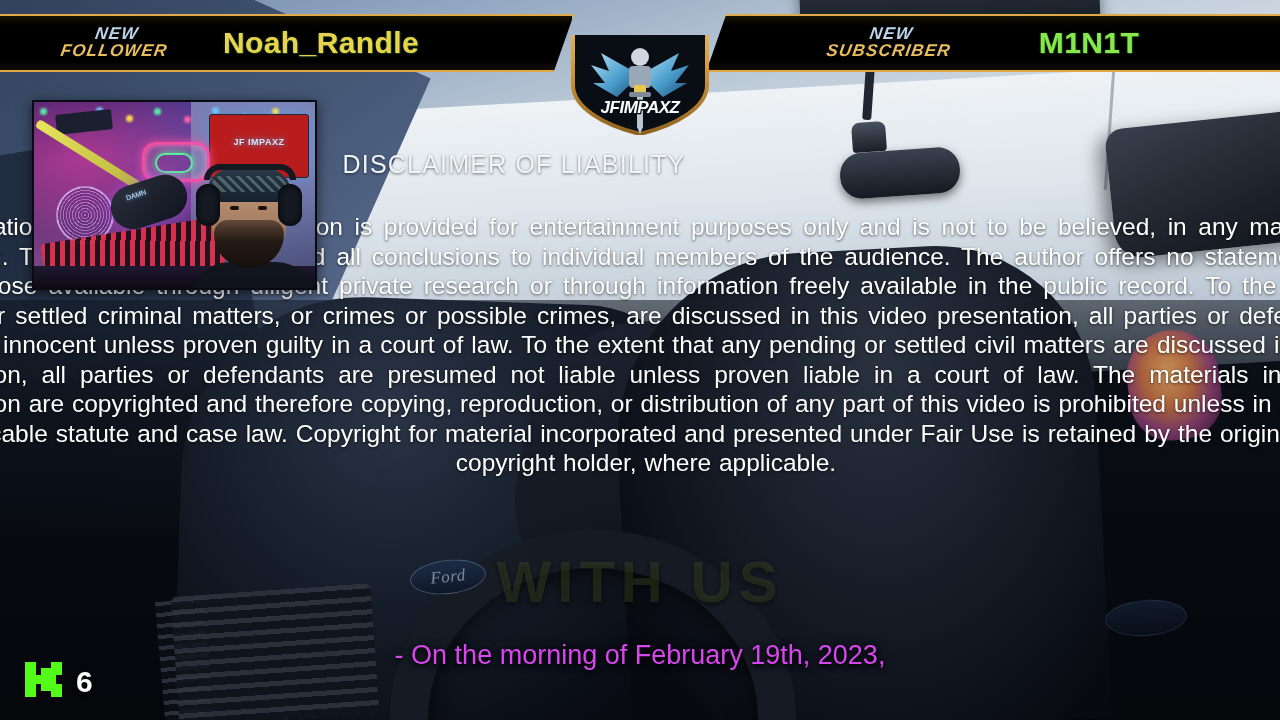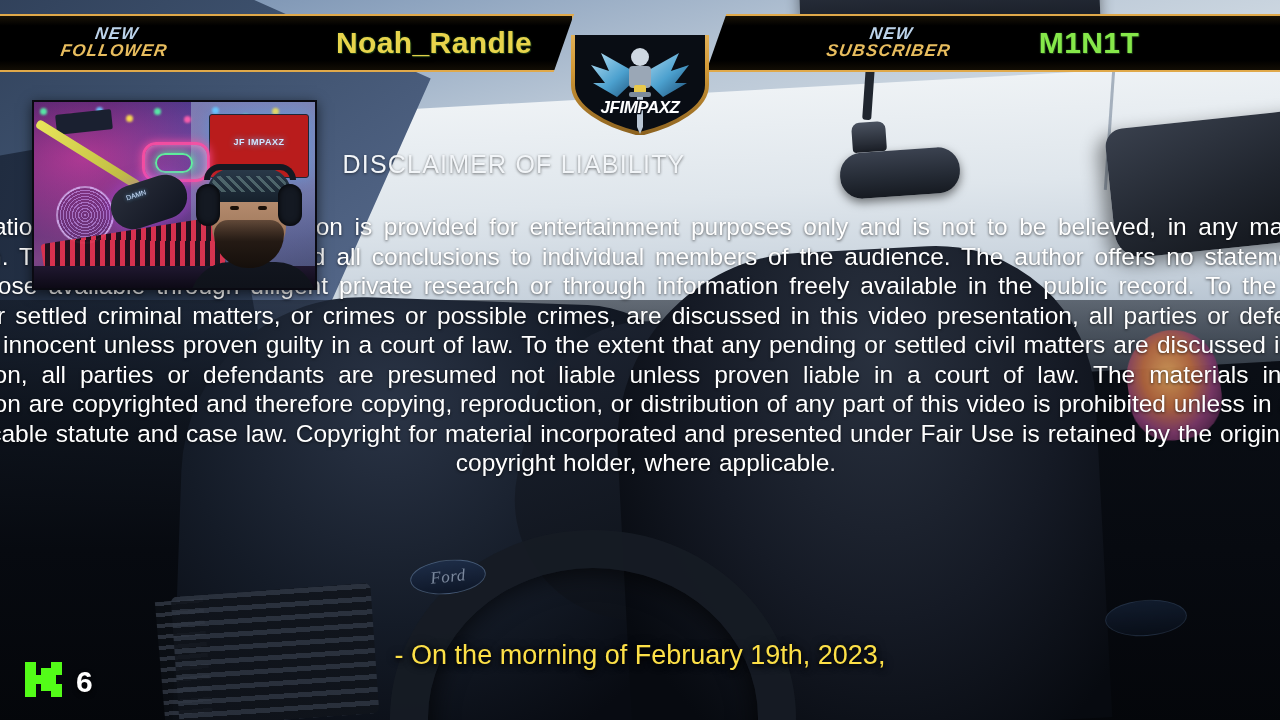--- a/index.html
+++ b/index.html
@@ -133,21 +133,21 @@
     font-size:24.5px;line-height:29.5px;color:#ffffff;
     text-align:justify;text-align-last:center;
     text-shadow:0 1px 3px rgba(0,0,0,.65);
     padding:0 6px;
     word-spacing:1px;
   }
 
   
   .subtitle{
     position:absolute;left:0;top:640px;width:1280px;text-align:center;
-    font-size:27px;color:#fde047;text-shadow:0 2px 5px rgba(0,0,0,.95), 0 0 10px rgba(0,0,0,.8);
+    font-size:27px;color:#d946ef;text-shadow:0 2px 5px rgba(0,0,0,.95), 0 0 10px rgba(0,0,0,.8);
   }
 
   
   .kickbar{position:absolute;left:22px;top:660px;display:flex;align-items:center;gap:12px;}
   .kick-k{
     width:42px;height:44px;position:relative;
   }
   .kick-k svg{display:block;}
   .kick-count{
     color:#fff;font-size:30px;font-weight:bold;
@@ -256,20 +256,21 @@
     <div class="interior"></div>
     <div class="officer-a"></div>
     <div class="arm-dark"></div>
     <div class="officer-b"></div>
     <div class="patch"></div>
     <div class="vents2"></div>
     <div class="vents"></div>
     <div class="wheel"></div>
     <div class="ford-badge">Ford</div>
     <div class="ford-badge2"></div>
+    <div class="withus">WITH US</div>
   </div>
 
   <div class="disclaimer">
     <div class="disclaimer-title">DISCLAIMER OF LIABILITY</div>
     <div class="disclaimer-body">All information in this video presentation is provided for entertainment purposes only and is not to be believed, in any matter, in any jurisdiction. The authors leave any and all conclusions to individual members of the audience. The author offers no statements of fact beyond those available through diligent private research or through information freely available in the public record. To the extent that pending or settled criminal matters, or crimes or possible crimes, are discussed in this video presentation, all parties or defendants are presumed innocent unless proven guilty in a court of law. To the extent that any pending or settled civil matters are discussed in this video presentation, all parties or defendants are presumed not liable unless proven liable in a court of law. The materials in this video presentation are copyrighted and therefore copying, reproduction, or distribution of any part of this video is prohibited unless in accordance with applicable statute and case law. Copyright for material incorporated and presented under Fair Use is retained by the original author or copyright holder, where applicable.</div>
   </div>
 
   <div class="subtitle">- On the morning of February 19th, 2023,</div>
 
   <div class="kickbar">
@@ -323,21 +324,21 @@
     </div>
   </div>
 
   <div class="topbar">
 
     <div class="bar-piece bar-left">
       <div class="evt-label" style="width:215px;margin-left:14px;">
         <span class="l1">NEW</span>
         <span class="l2">FOLLOWER</span>
       </div>
-      <div class="evt-name name-follower" style="flex:1;text-align:right;padding-right:40px;">Noah_Randle</div>
+      <div class="evt-name name-follower" style="flex:1;text-align:left;padding-right:40px;">Noah_Randle</div>
     </div>
 
     <div class="bar-piece bar-right">
       <div class="evt-label" style="width:240px;margin-left:62px;">
         <span class="l1">NEW</span>
         <span class="l2">SUBSCRIBER</span>
       </div>
       <div class="evt-name name-sub" style="flex:1;text-align:center;padding-right:120px;">M1N1T</div>
     </div>
   </div>

